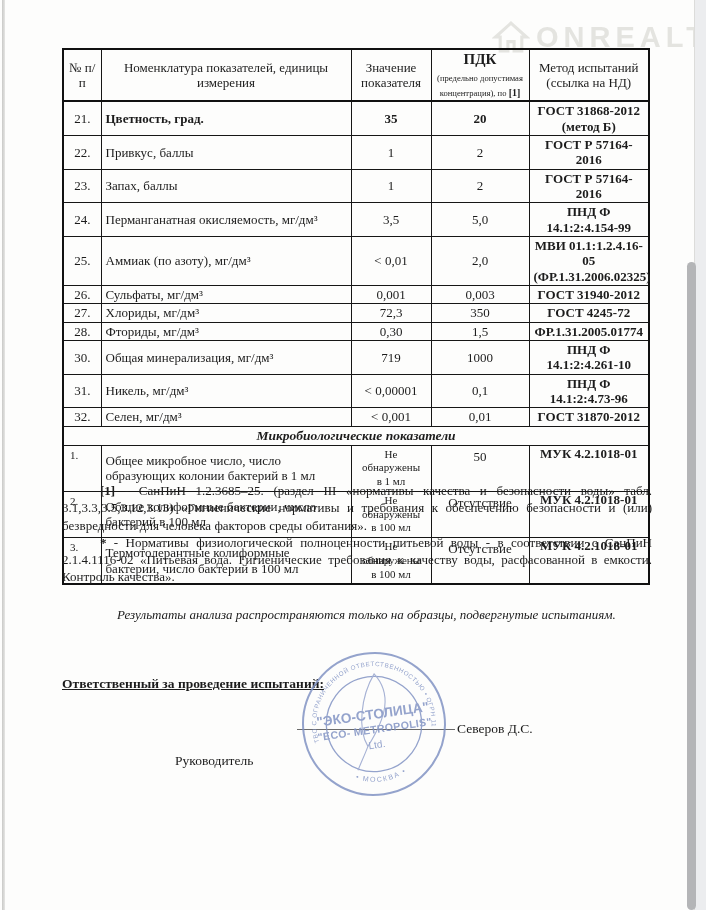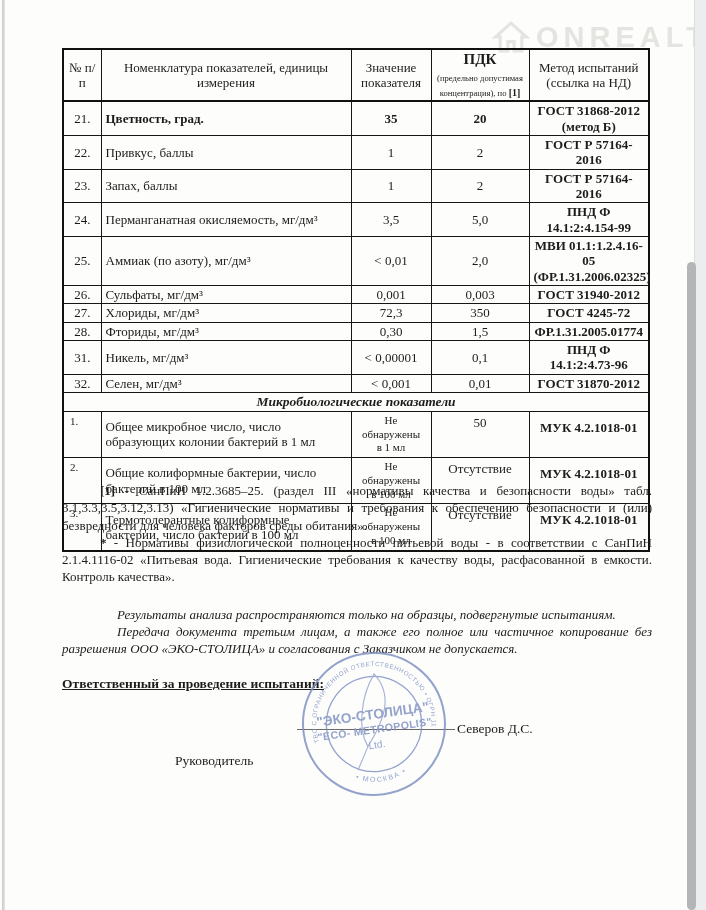--- a/index.html
+++ b/index.html
@@ -51,21 +51,21 @@
   .bold-row td:not(.cell-n) { font-weight:bold; }
   .pdk-head { line-height:1.05; }
   .pdk-title { font-weight:bold; font-size:15px; display:block; }
   .pdk-sub { font-size:8.6px; display:inline; }
   .pdk-ref { font-size:10px; font-weight:bold; }
   .section-row td { text-align:center; font-weight:bold; font-style:italic; font-size:13.5px; }
   .micro .cell-n { vertical-align:top; text-align:left; padding-left:6px; font-size:11px; padding-top:3px; }
   .micro .cell-name { vertical-align:middle; }
   .micro .cell-val { font-size:11px; line-height:1.25; padding:2px 10px; vertical-align:top; }
   .micro .cell-pdk { vertical-align:top; padding-top:3px; }
-  .micro .cell-method { vertical-align:top; padding-top:8px; }
+  .micro .cell-method { vertical-align:top; padding-top:0; }
 
   
   .text-block { position:absolute; left:62px; top:482px; width:590px; z-index:1; }
   .text-block p { margin:0; font-size:13px; line-height:1.33; text-align:justify; }
   .note { text-indent:38px; }
   .note + .note { margin-top:0; }
   .note-prefix { font-weight:bold; }
   .ital { font-style:italic; text-indent:55px; margin-top:16px !important; }
   .ital.first { margin-top:20px !important; }
 
@@ -171,20 +171,27 @@
         <td class="cell-method">ГОСТ 4245-72</td>
       </tr>
       <tr>
         <td class="cell-n">28.</td>
         <td class="cell-name">Фториды, мг/дм³</td>
         <td class="cell-val">0,30</td>
         <td class="cell-pdk">1,5</td>
         <td class="cell-method">ФР.1.31.2005.01774</td>
       </tr>
       <tr>
+        <td class="cell-n">30.</td>
+        <td class="cell-name">Общая минерализация, мг/дм³</td>
+        <td class="cell-val">719</td>
+        <td class="cell-pdk">1000</td>
+        <td class="cell-method">ПНД Ф 14.1:2:4.261-10</td>
+      </tr>
+      <tr>
         <td class="cell-n">31.</td>
         <td class="cell-name">Никель, мг/дм³</td>
         <td class="cell-val">&lt; 0,00001</td>
         <td class="cell-pdk">0,1</td>
         <td class="cell-method">ПНД Ф 14.1:2:4.73-96</td>
       </tr>
       <tr>
         <td class="cell-n">32.</td>
         <td class="cell-name">Селен, мг/дм³</td>
         <td class="cell-val">&lt; 0,001</td>
@@ -215,21 +222,20 @@
         <td class="cell-pdk">Отсутствие</td>
         <td class="cell-method">МУК 4.2.1018-01</td>
       </tr>
     </tbody>
   </table>
 
   <div class="text-block">
     <p class="note"><span class="note-prefix">[1]</span><span> - СанПиН 1.2.3685–25. (раздел III «нормативы качества и безопасности воды» табл. 3.1,3.3,3.5,3.12,3.13) «Гигиенические нормативы и требования к обеспечению безопасности и (или) безвредности для человека факторов среды обитания».</span></p>
     <p class="note"><span class="note-prefix">*</span><span> - Нормативы физиологической полноценности питьевой воды - в соответствии с СанПиН 2.1.4.1116-02 «Питьевая вода. Гигиенические требования к качеству воды, расфасованной в емкости. Контроль качества».</span></p>
     <p class="ital first" style="margin-top:20px;">Результаты анализа распространяются только на образцы, подвергнутые испытаниям.</p>
-    <p class="ital" style="margin-top:0 !important;">Передача документа третьим лицам, а также его полное или частичное копирование без разрешения ООО «ЭКО-СТОЛИЦА» и согласования с Заказчиком не допускается.</p>
   </div>
 
   <div class="responsible">Ответственный за проведение испытаний:</div>
   <div class="sig-role">Руководитель</div>
   <div class="sig-line"></div>
   <div class="sig-name">Северов Д.С.</div>
 
   <svg class="stamp" viewBox="0 0 150 150">
     <g transform="rotate(-8 75 75)">
       <circle cx="75" cy="75" r="70" fill="none" stroke="#7e90c2" stroke-width="2"></circle>

